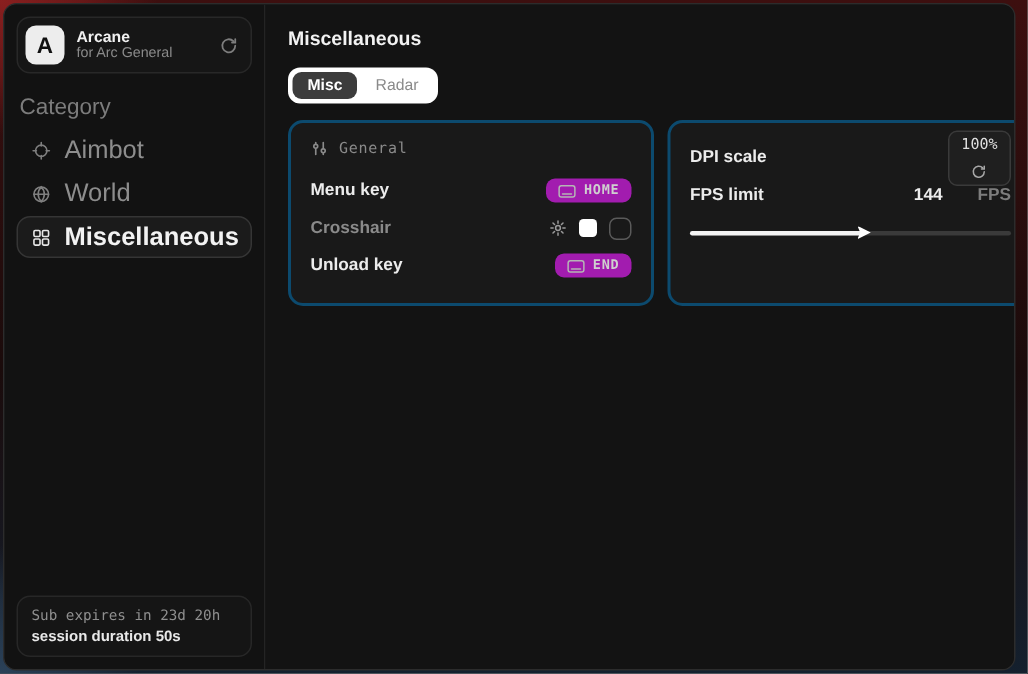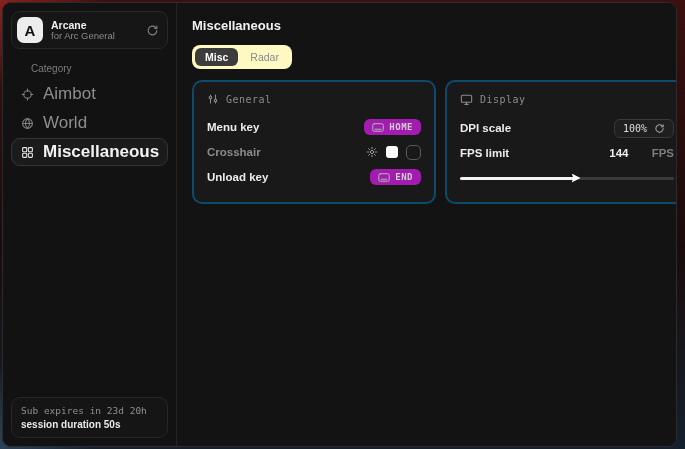--- a/index.html
+++ b/index.html
@@ -31,21 +31,21 @@
   }
   .logo {
     width: 26px; height: 26px; border-radius: 7px; background: #ededed;
     color: #111; font-weight: bold; font-size: 15px;
     display: flex; align-items: center; justify-content: center;
   }
   .brand-text { flex: 1; line-height: 1.15; }
   .brand-name { font-size: 10.5px; font-weight: bold; color: #f0f0f0; }
   .brand-sub { font-size: 9.5px; color: #8a8a8a; }
   .brand-refresh { color: #7d7d7d; display: flex; cursor: pointer; }
-  .cat-label { font-size: 10px; color: #7c7c7c; margin: 14px 20px 6px; }
+  .cat-label { font-size: 15px; color: #7c7c7c; margin: 14px 2px 6px; }
   .nav { display: flex; flex-direction: column; gap: 1px; }
   .nav-item {
     display: flex; align-items: center; gap: 9px; height: 28px;
     padding: 0 9px; border-radius: 9px; border: 1px solid transparent;
     color: #8d8d8d; font-size: 17px; cursor: pointer;
   }
   .nav-item .ic { display: flex; color: #7f7f7f; }
   .nav-item.active {
     background: #1b1b1b; border-color: #353535; color: #f2f2f2; font-weight: bold;
   }
@@ -54,21 +54,21 @@
   .sub-card {
     background: #151515; border: 1px solid #272727; border-radius: 9px;
     padding: 7px 9px; display: flex; flex-direction: column; gap: 3px;
   }
   .sub-line1 { font-family: "DejaVu Sans Mono", monospace; font-size: 9.5px; color: #8f8f8f; }
   .sub-line2 { font-size: 10px; color: #e8e8e8; font-weight: bold; }
   
   .main { flex: 1; background: #131313; padding: 15px 12px 12px 15px; }
   .page-title { font-size: 13px; font-weight: bold; color: #f2f2f2; }
   .tabs {
-    display: inline-flex; gap: 2px; background: #fef9c3; border-radius: 8px;
+    display: inline-flex; gap: 2px; background: #ffffff; border-radius: 8px;
     padding: 3px; margin-top: 12px;
   }
   .tab {
     font-size: 10.5px; color: #8a8a8a; padding: 3px 10px; border-radius: 6px;
     cursor: pointer;
   }
   .tab.active { background: #3c3c3c; color: #ffffff; font-weight: bold; }
   .cards { display: flex; gap: 9px; margin-top: 11px; }
   .card {
     width: 244px; background: #191919; border: 2px solid #0c4a6e;
@@ -98,21 +98,21 @@
   .mini-gear { display: flex; color: #9a9a9a; cursor: pointer; }
   .swatch { width: 12px; height: 12px; border-radius: 3px; cursor: pointer; }
   .checkbox {
     width: 15px; height: 15px; border: 1.5px solid #5a5a5a; border-radius: 5px;
     background: transparent; cursor: pointer;
   }
   .badge {
     display: inline-flex; align-items: center; gap: 7px;
     background: #1f1f1f; border: 1px solid #3a3a3a; border-radius: 6px;
     padding: 3px 8px; color: #dedede;
-    font-family: "DejaVu Sans Mono", monospace; font-size: 10px; cursor: pointer;
+    font-family: "DejaVu Sans Mono", monospace; font-size: 10px; cursor: pointer; flex-direction: column;
   }
   .badge .ic { display: flex; color: #a8a8a8; }
   .fps-value { font-size: 11.5px; }
   .fps-num { color: #ececec; font-weight: bold; }
   .fps-unit { color: #7d7d7d; font-weight: bold; margin-left: 20px; }
   .slider { position: relative; height: 12px; margin-top: 7px; cursor: pointer; }
   .slider-track {
     position: absolute; left: 0; right: 0; top: 5px; height: 2.5px;
     background: #3a3a3a; border-radius: 2px;
   }
@@ -249,29 +249,20 @@
                 <rect x="1.5" y="1.5" width="21" height="15" rx="3"></rect>
                   <path d="M6 12.5h12"></path>
               </svg>
             </span>
             <span>END</span>
           </span>
         </div>
       </section>
 
       <section class="card">
-        <div class="card-head">
-          <span class="ic">
-            <svg width="13" height="13" viewBox="0 0 24 24" fill="none" stroke="currentColor" stroke-width="2" stroke-linecap="round">
-              <rect x="2.5" y="4" width="19" height="13" rx="2"></rect>
-                <path d="M9 21h6M12 17v4"></path>
-            </svg>
-          </span>
-          <span>Display</span>
-        </div>
 
         <div class="row">
           <span class="row-label">DPI scale</span>
           <span class="badge">
             <span>100%</span>
             <span class="ic">
               <svg width="11" height="11" viewBox="0 0 24 24" fill="none" stroke="currentColor" stroke-width="2.2" stroke-linecap="round">
                 <path d="M20 12a8 8 0 1 1-2.3-5.6"></path>
                   <path d="M20 4v4h-4"></path>
               </svg>

